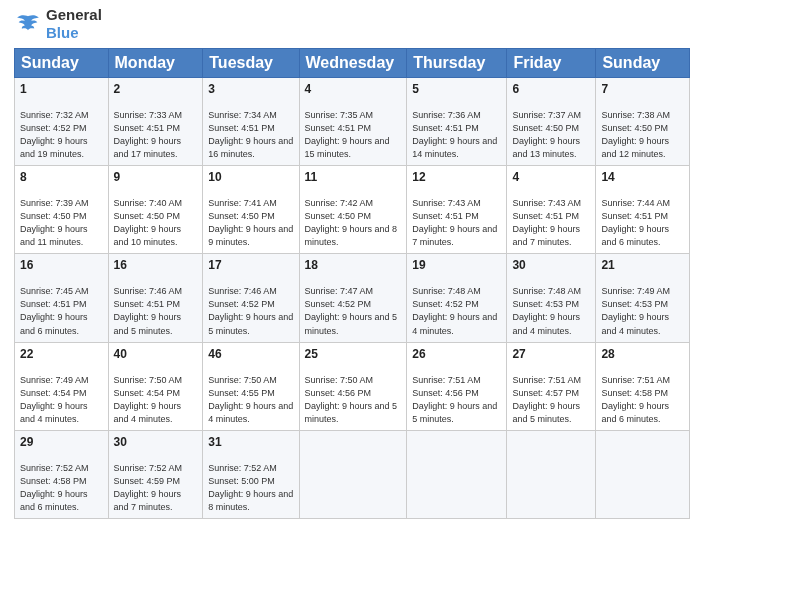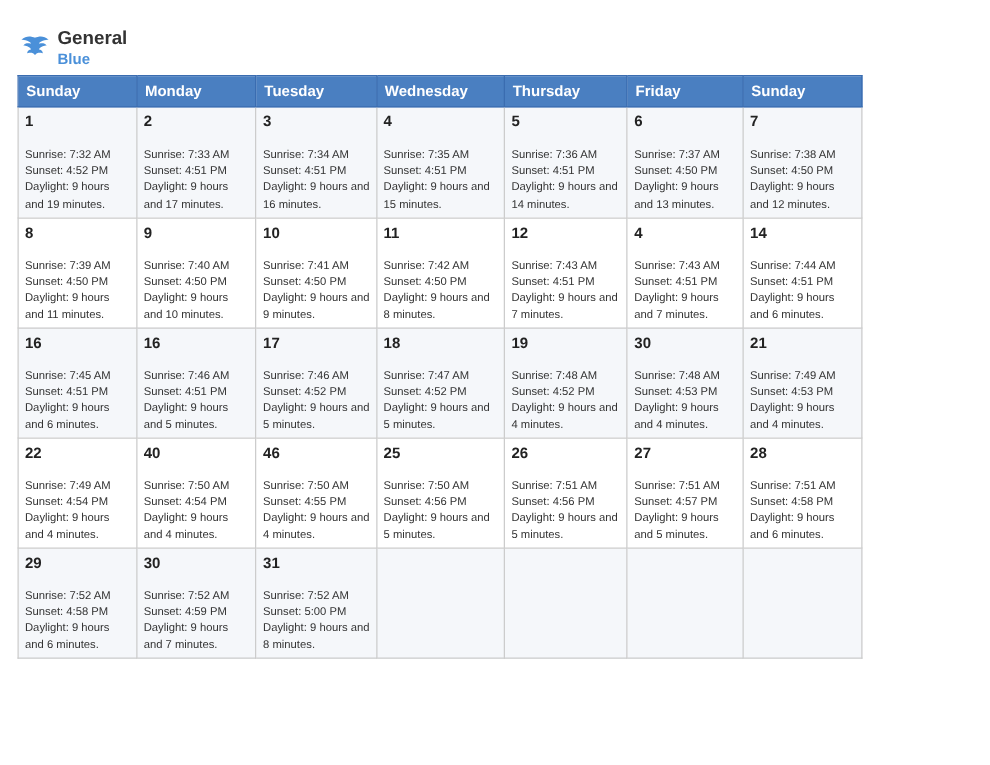--- a/index.html
+++ b/index.html
@@ -7,21 +7,21 @@
       font-family: Arial, sans-serif;
       background: #fff;
       width: 792px;
       height: 612px;
       overflow: hidden;
     }
     .page {
       width: 704px;
       height: 612px;
       background: #fff;
-      padding: 22px 14px 10px 14px;
+      padding: 6px 14px 10px 14px;
     }
     .header {
       display: flex;
       justify-content: space-between;
       align-items: flex-start;
       margin-bottom: 6px;
     }
     .logo {
       display: flex;
       align-items: center;
@@ -45,21 +45,21 @@
       color: #555;
     }
     .calendar {
       width: 100%;
       border-collapse: collapse;
       font-size: 9.5px;
     }
     .calendar th {
       background: #4a7fc1;
       color: #fff;
-      font-size: 12px;
+      font-size: 16px;
       font-weight: bold;
       text-align: left;
       padding: 5px 6px;
       border: 1px solid #3a6cb0;
     }
     .calendar td {
       vertical-align: top;
       padding: 4px 5px;
       border: 1px solid #ccc;
       width: 113px;
@@ -93,21 +93,21 @@
 <body>
 
 <div class="page">
   <div class="header">
     <div class="logo">
       <svg class="logo-bird" viewBox="0 0 36 28" xmlns="http://www.w3.org/2000/svg">
         <path d="M18 4 C18 4 10 0 4 6 C4 6 12 6 14 10 C14 10 8 8 6 12 C6 12 12 12 14 16 C14 16 10 16 10 20 C10 20 16 18 18 22 C20 18 26 20 26 20 C26 16 22 16 22 16 C24 12 30 12 30 12 C28 8 22 10 22 10 C24 6 32 6 32 6 C26 0 18 4 18 4Z" fill="#4a90d9"></path>
       </svg>
       <div>
         <div style="font-size:15px;font-weight:bold;color:#333;line-height:1.2;">General</div>
-        <div style="font-size:12px;font-weight:bold;color:#4a90d9;line-height:1.2;">Blue</div>
+        <div style="font-size:15px;font-weight:bold;color:#4a90d9;line-height:1.2;">Blue</div>
       </div>
     </div>
     <div class="title-block">
       <div class="month-title"></div>
       <div class="location"></div>
     </div>
   </div>
 
   <table class="calendar">
     <thead>

